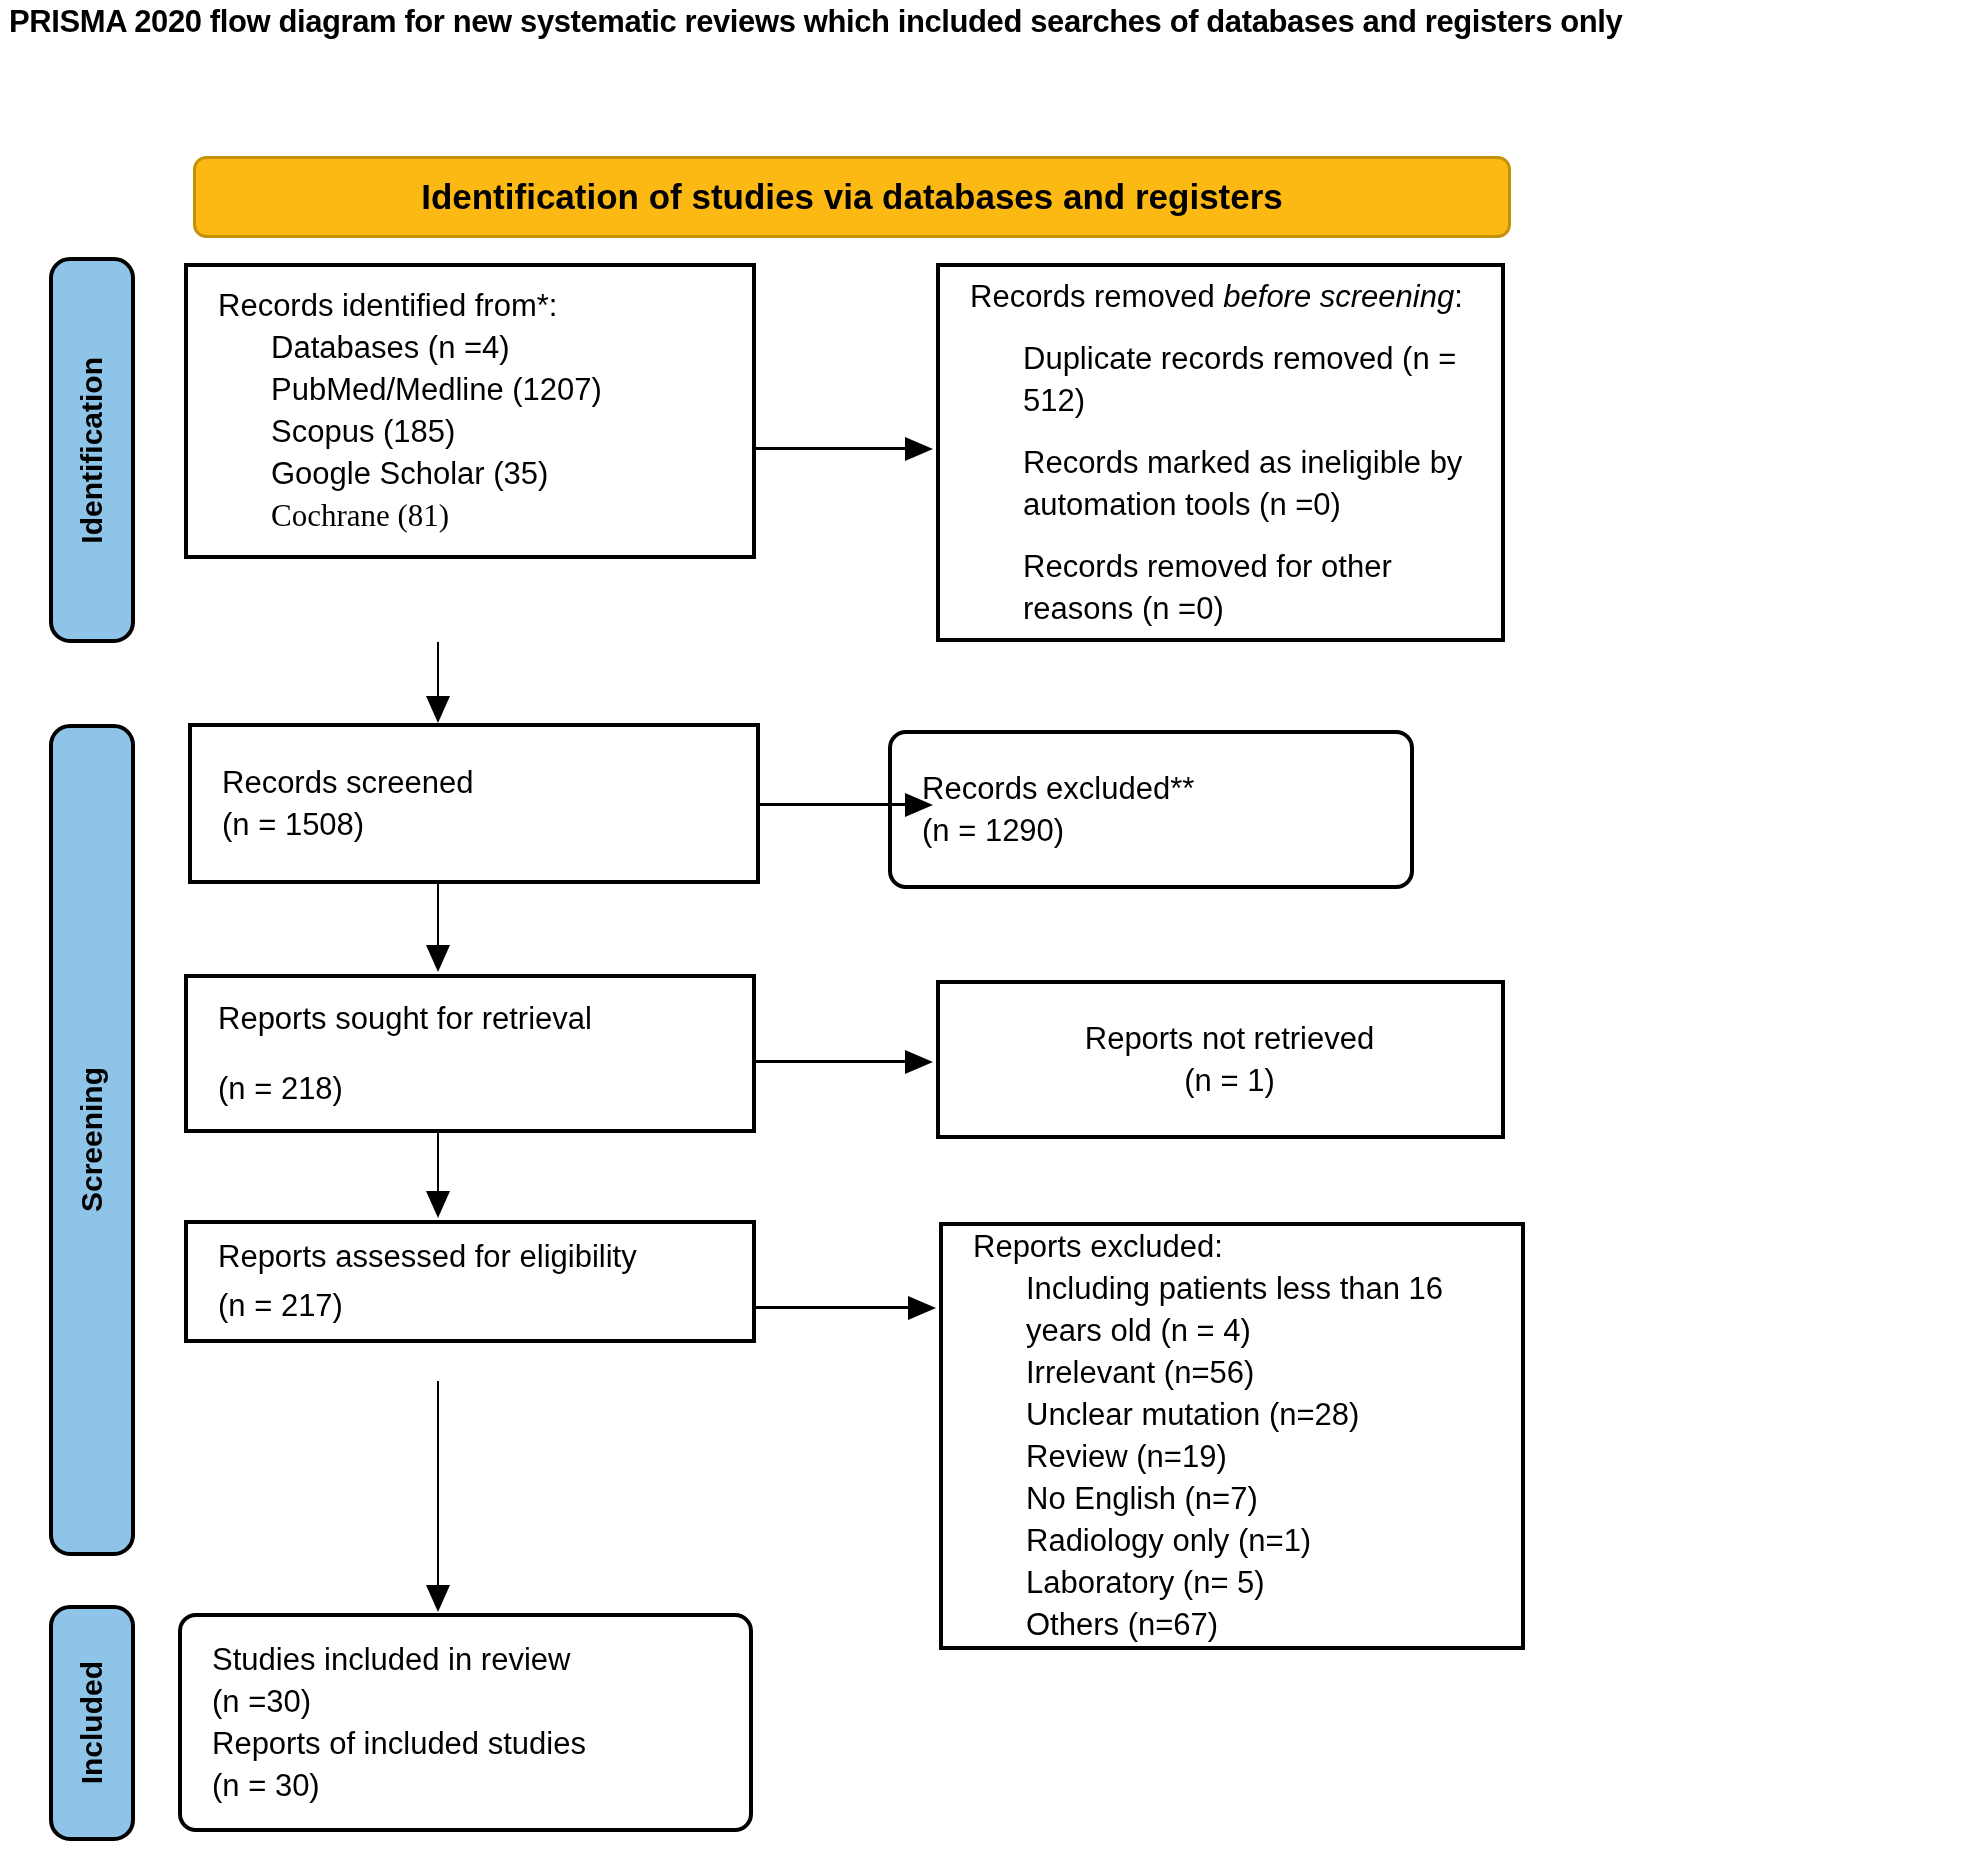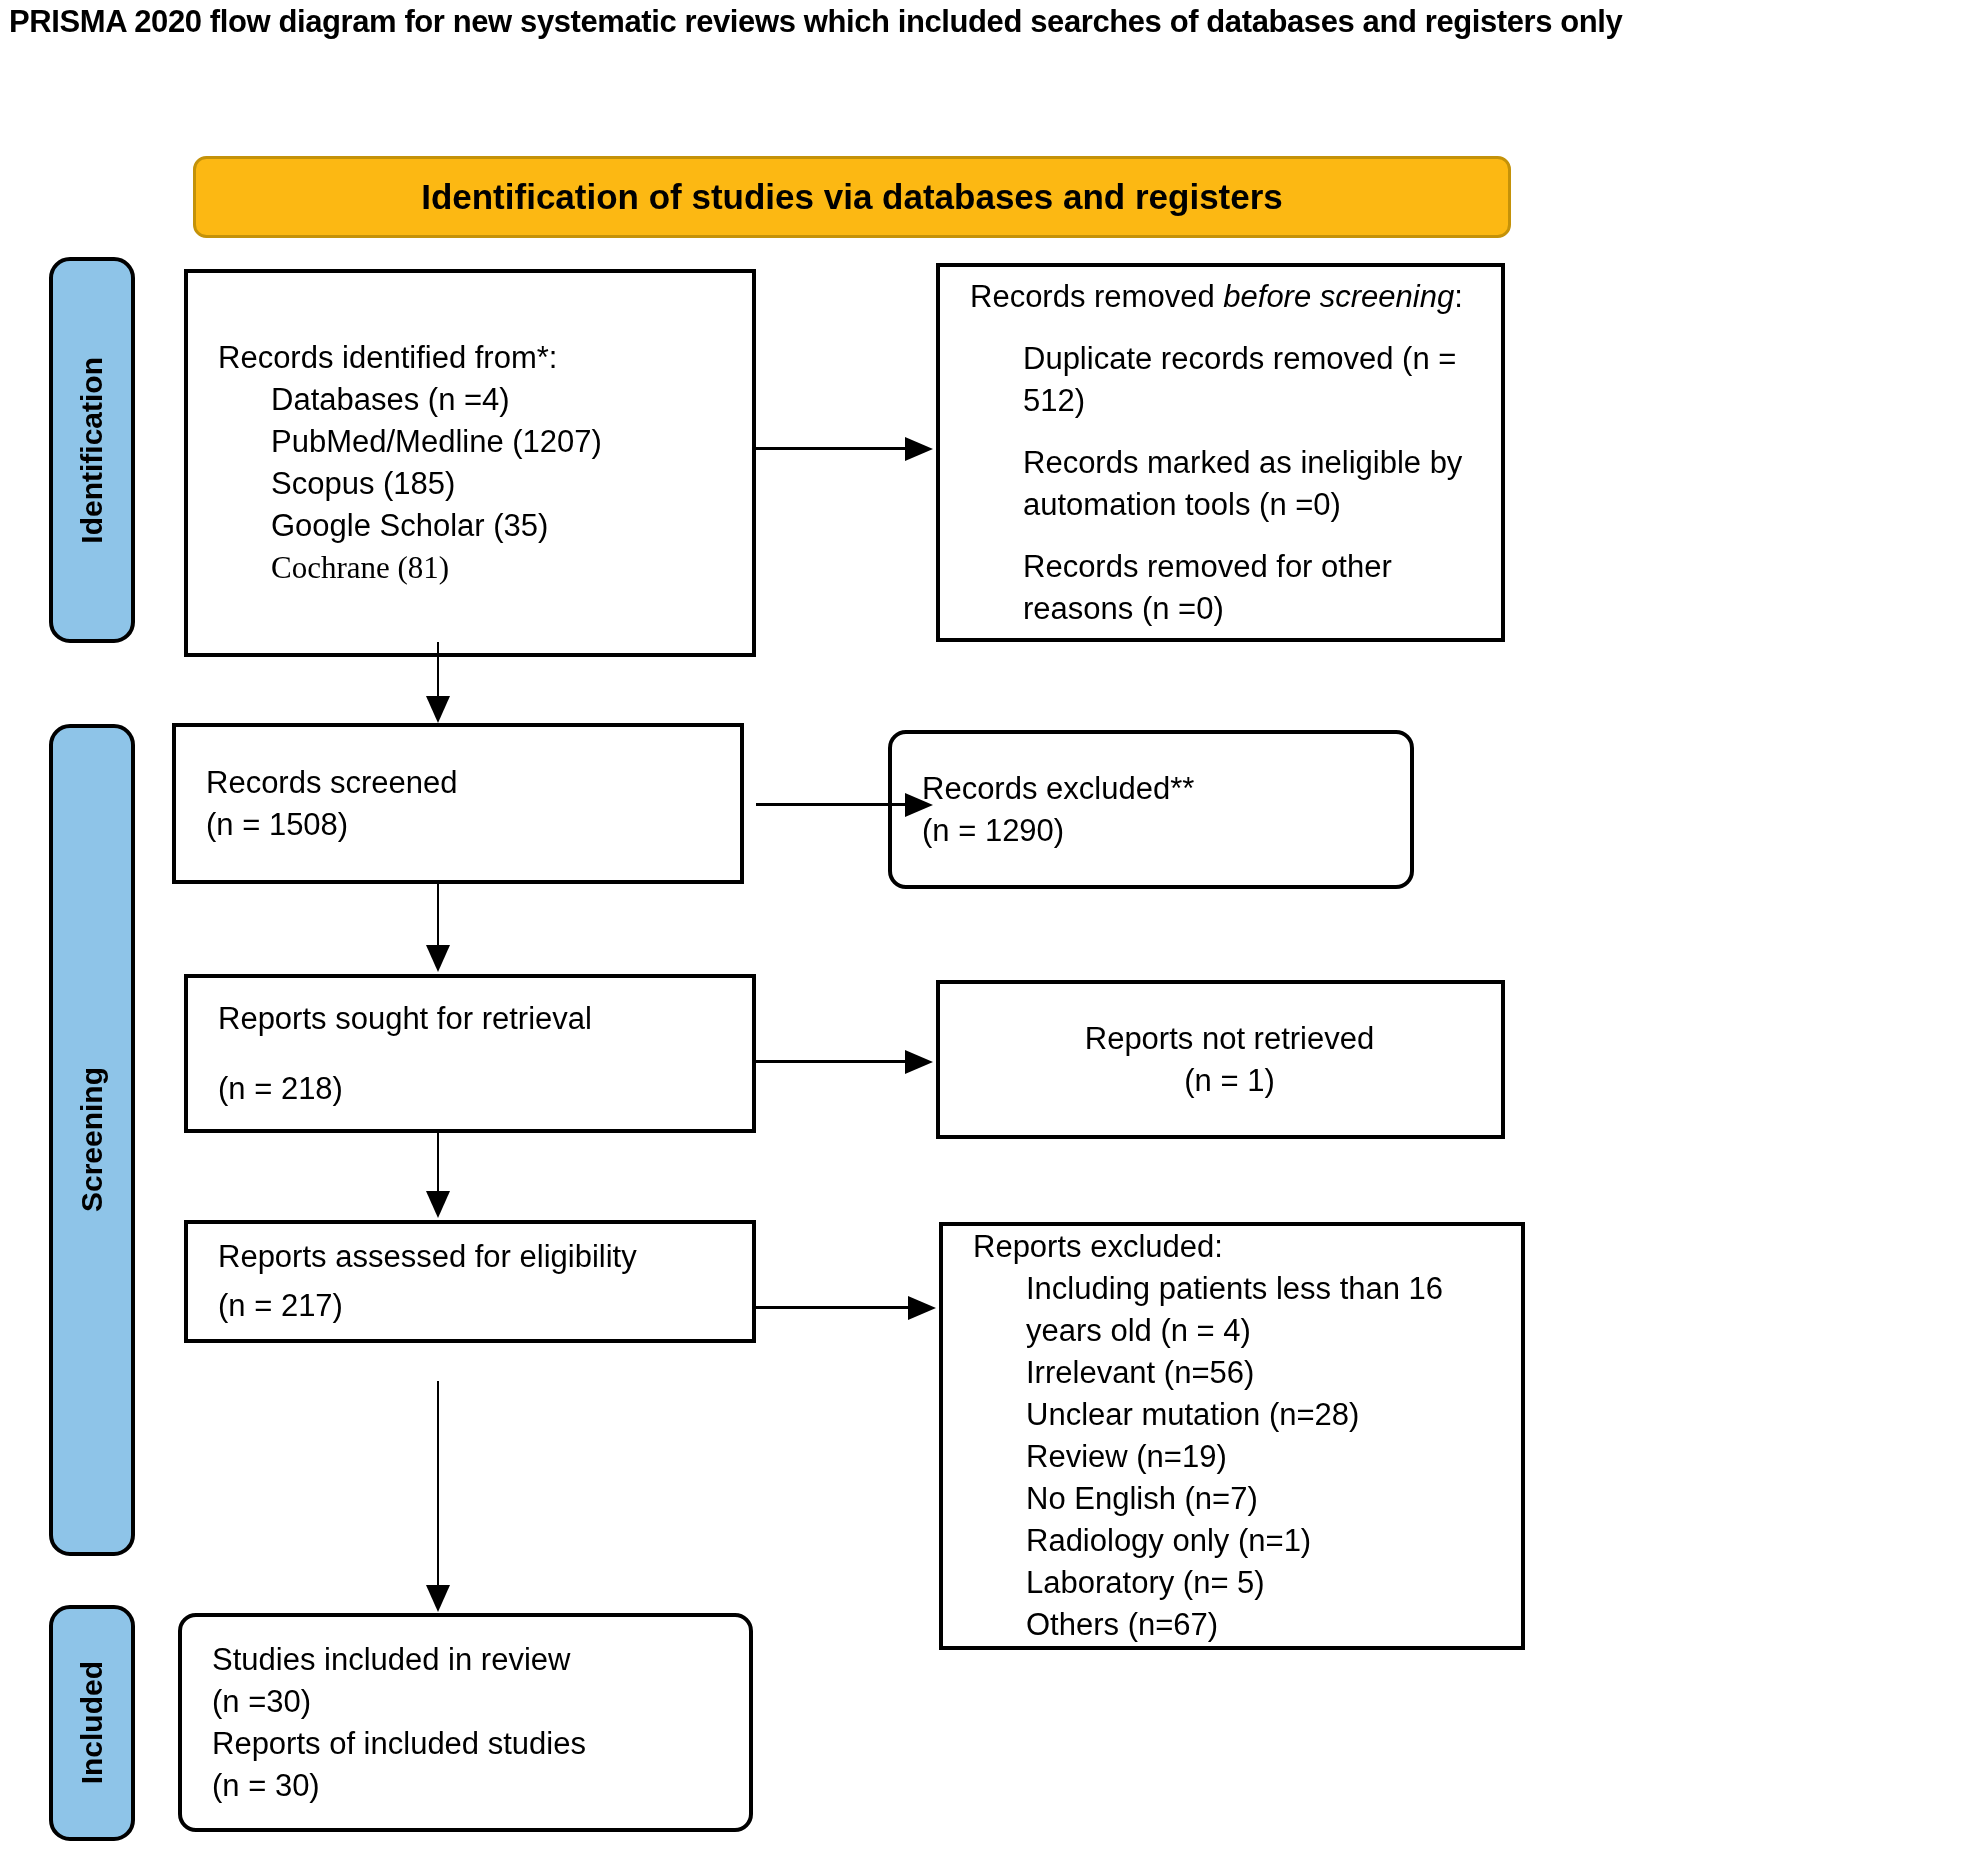--- a/index.html
+++ b/index.html
@@ -69,30 +69,30 @@
   <div class="sidebar" style="top:257px;height:386px;">
     <span>Identification</span>
   </div>
   <div class="sidebar" style="top:724px;height:832px;">
     <span>Screening</span>
   </div>
   <div class="sidebar" style="top:1605px;height:236px;">
     <span>Included</span>
   </div>
 
-  <div class="fbox" style="left:184px;top:263px;width:572px;height:388px;margin-top:6px;">
+  <div class="fbox" style="left:184px;top:263px;width:572px;height:296px;">
     <div>Records identified from*:</div>
     <div class="indent">Databases (n =4)</div>
     <div class="indent">PubMed/Medline (1207)</div>
     <div class="indent">Scopus (185)</div>
     <div class="indent">Google Scholar (35)</div>
     <div class="indent serif">Cochrane (81)</div>
   </div>
 
-  <div class="fbox" style="left:172px;top:723px;width:572px;height:161px;">
+  <div class="fbox" style="left:188px;top:723px;width:572px;height:161px;">
     <div>Records screened</div>
     <div>(n = 1508)</div>
   </div>
 
   <div class="fbox" style="left:184px;top:974px;width:572px;height:159px;gap:28px;">
     <div>Reports sought for retrieval</div>
     <div>(n = 218)</div>
   </div>
 
   <div class="fbox" style="left:184px;top:1220px;width:572px;height:123px;gap:7px;">

